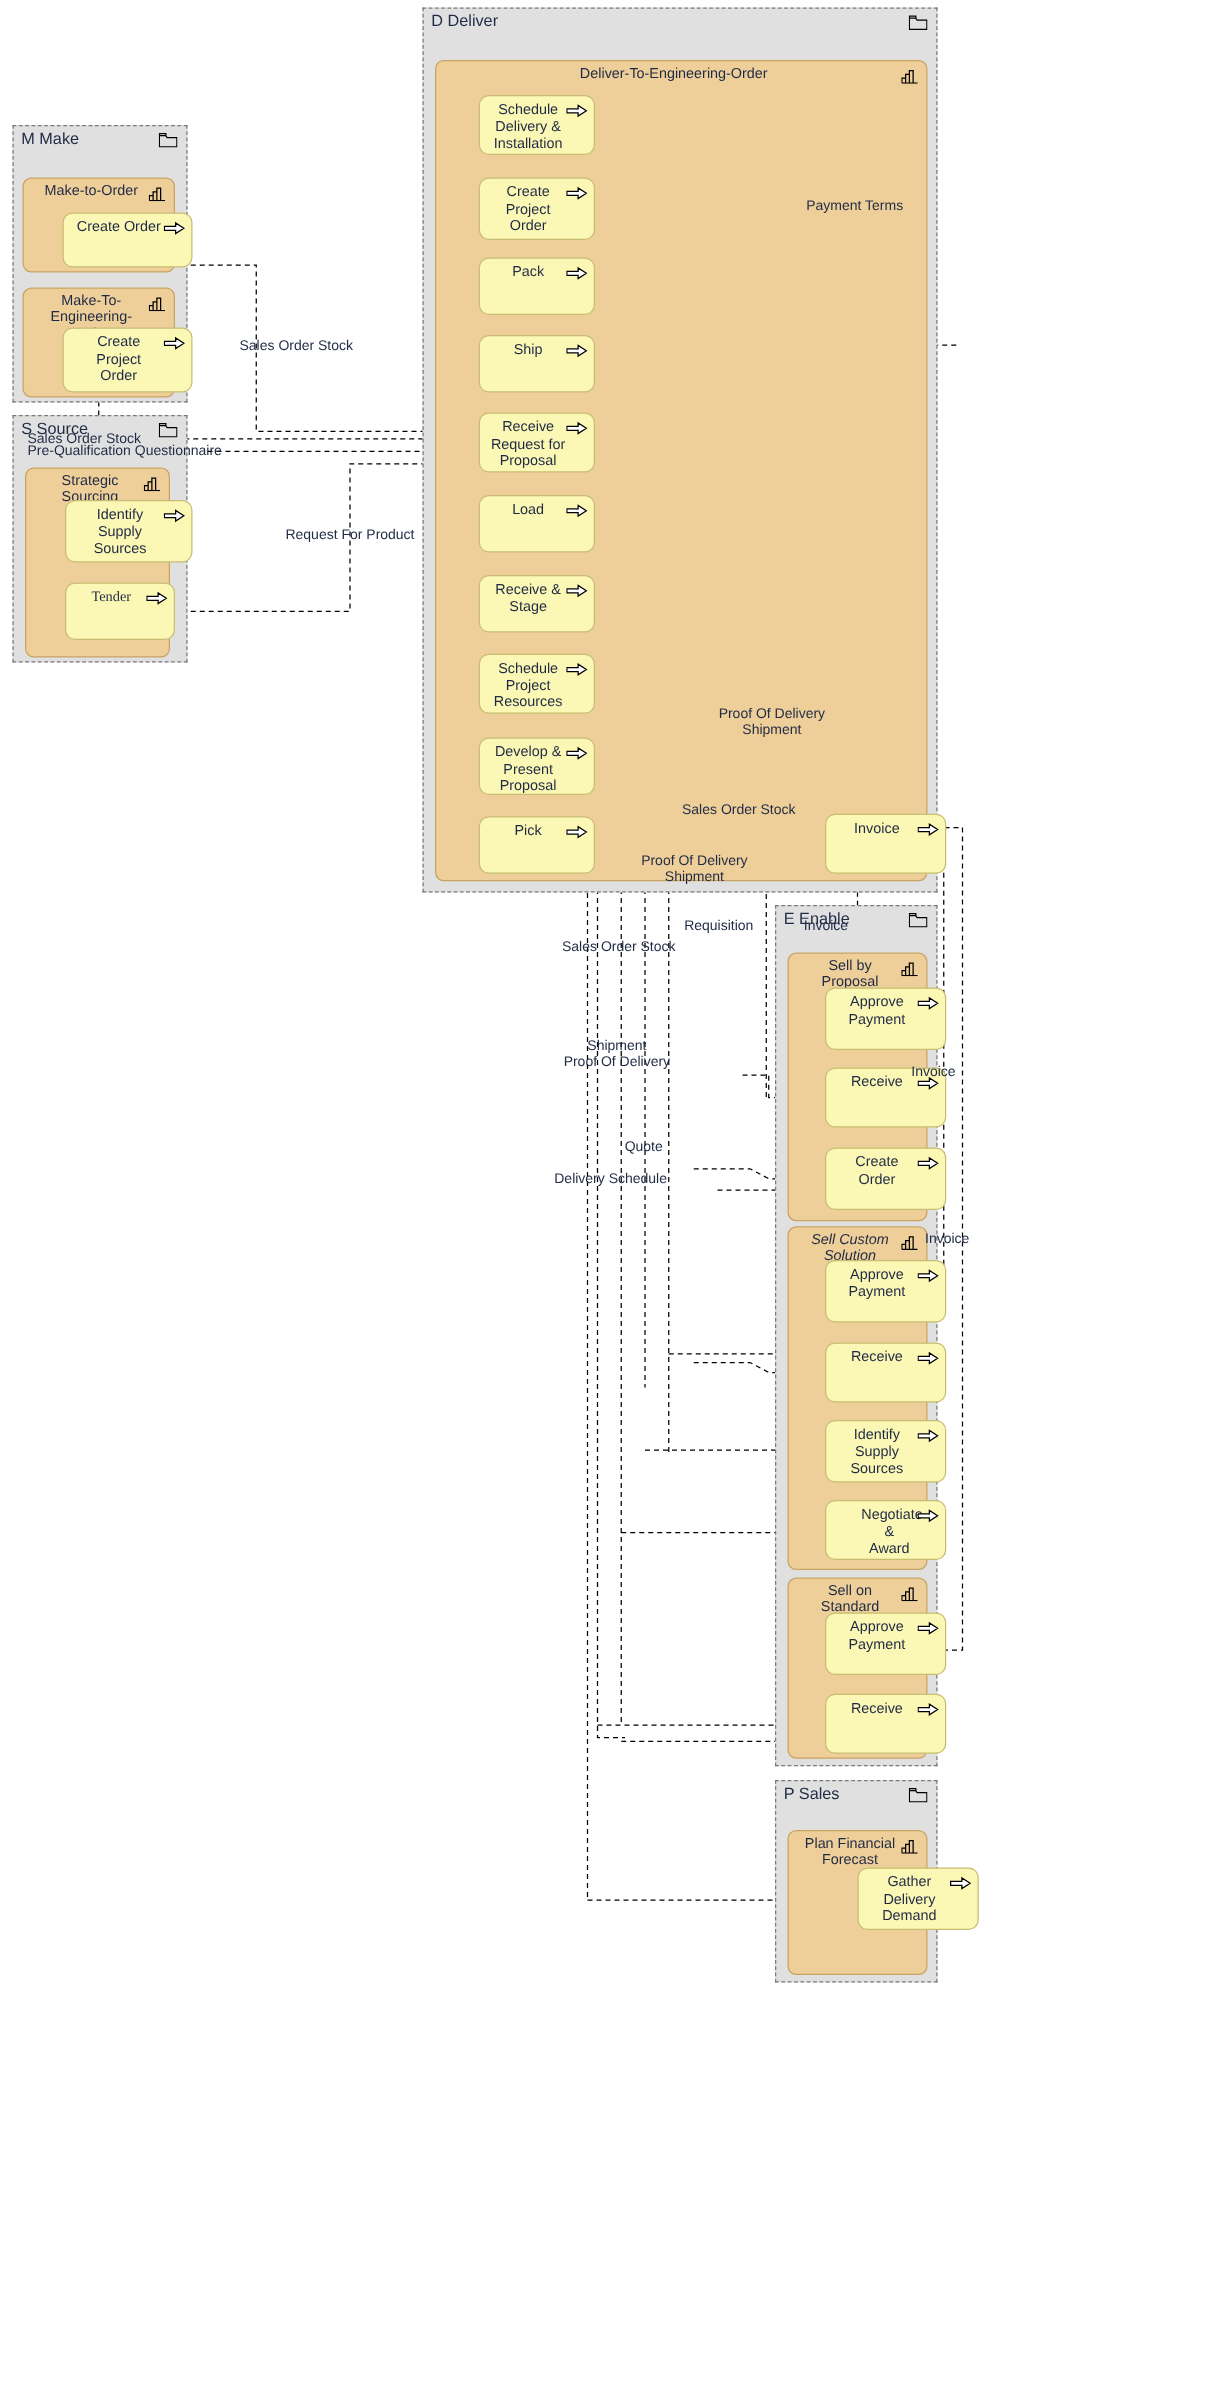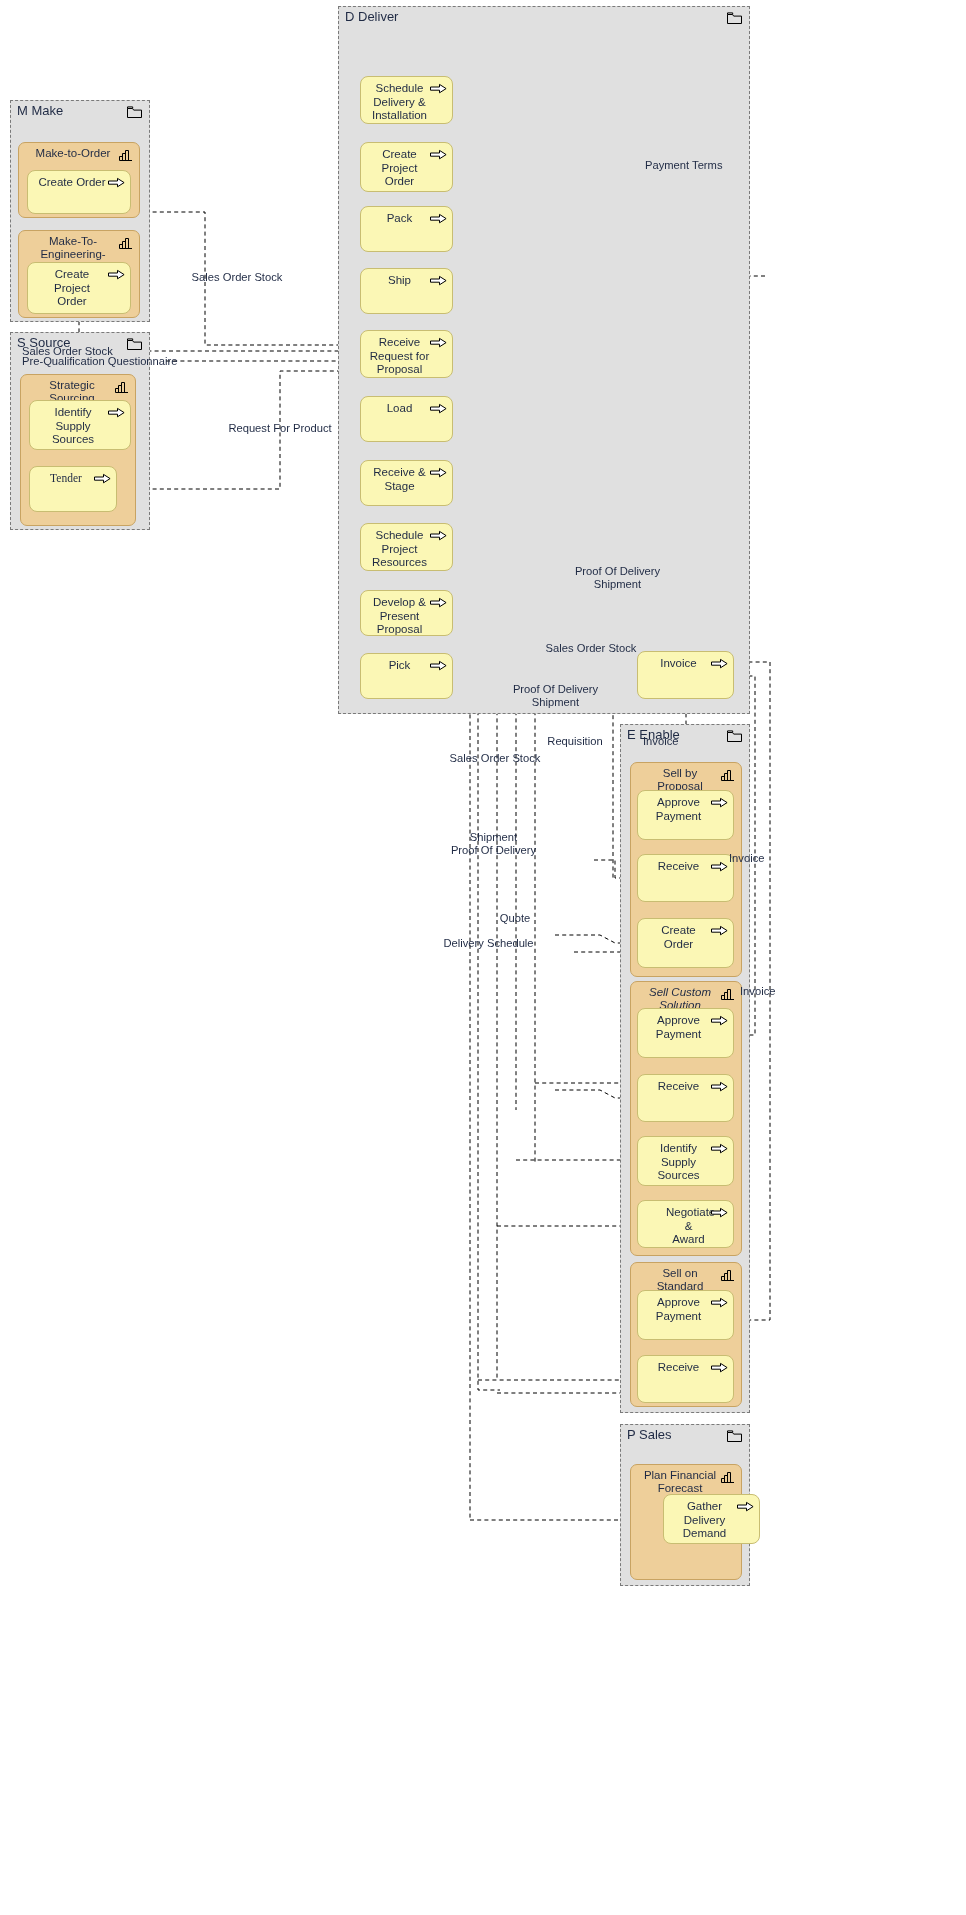--- a/index.html
+++ b/index.html
@@ -39,20 +39,21 @@
   }
   .cap-icon{position:absolute;right:6px;top:6px;width:14px;height:12px;}
 
   
   .act{
     position:absolute;
     background:#fbf7b5;
     border:1px solid #c8bd72;
     border-radius:8px;
     box-sizing:border-box;
+    margin-left:23px;
   }
   .act > .act-label{
     position:absolute;left:0;right:0;top:5px;
     text-align:center;font-size:11.5px;line-height:13.5px;
     padding:0 22px 0 8px;color:#1f2a44;
   }
   .act-icon{position:absolute;right:5px;top:6px;width:17px;height:12px;}
 
   
   .elabel{
@@ -186,20 +187,26 @@
     </svg>
   </div>
 
   <div class="cap" style="left:20px;top:374px;width:116px;height:152px;">
     <span class="cap-title">Strategic Sourcing</span>
     <svg class="cap-icon" viewBox="0 0 14 12">
       <path d="M0.5 11.5 v-4 h3 v4 M3.5 11.5 v-7 h3 v7 M6.5 11.5 v-10 h3 v10 M0.5 11.5 h12.5" fill="none" stroke="#000" stroke-width="1"></path>
     </svg>
   </div>
 
+  <div class="cap" style="left:348px;top:48px;width:394px;height:657px;">
+    <span class="cap-title">Deliver-To-Engineering-Order</span>
+    <svg class="cap-icon" viewBox="0 0 14 12">
+      <path d="M0.5 11.5 v-4 h3 v4 M3.5 11.5 v-7 h3 v7 M6.5 11.5 v-10 h3 v10 M0.5 11.5 h12.5" fill="none" stroke="#000" stroke-width="1"></path>
+    </svg>
+  </div>
 
   <div class="cap" style="left:630px;top:762px;width:112px;height:215px;">
     <span class="cap-title">Sell by Proposal</span>
     <svg class="cap-icon" viewBox="0 0 14 12">
       <path d="M0.5 11.5 v-4 h3 v4 M3.5 11.5 v-7 h3 v7 M6.5 11.5 v-10 h3 v10 M0.5 11.5 h12.5" fill="none" stroke="#000" stroke-width="1"></path>
     </svg>
   </div>
 
   <div class="cap" style="left:630px;top:981px;width:112px;height:275px;">
     <span class="cap-title" style="white-space:pre-line;font-style:italic;">Sell Custom

